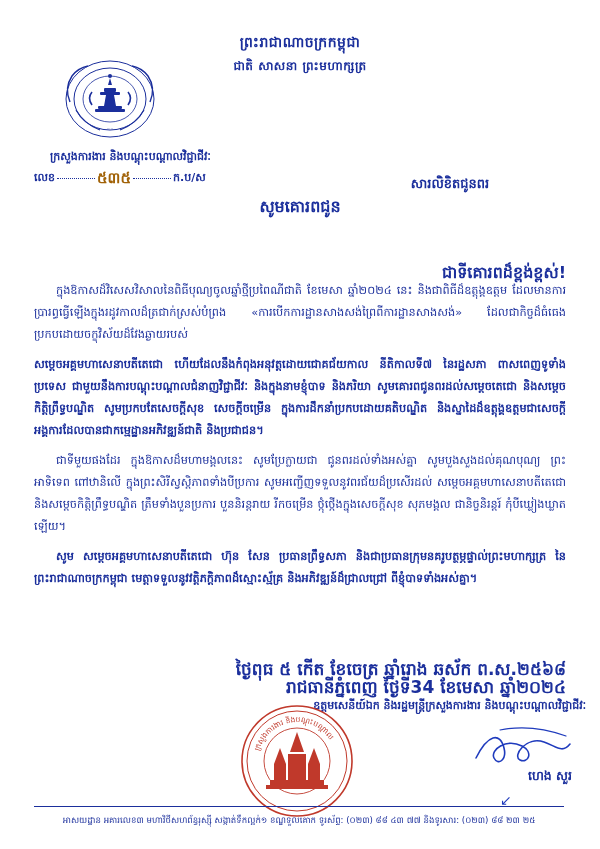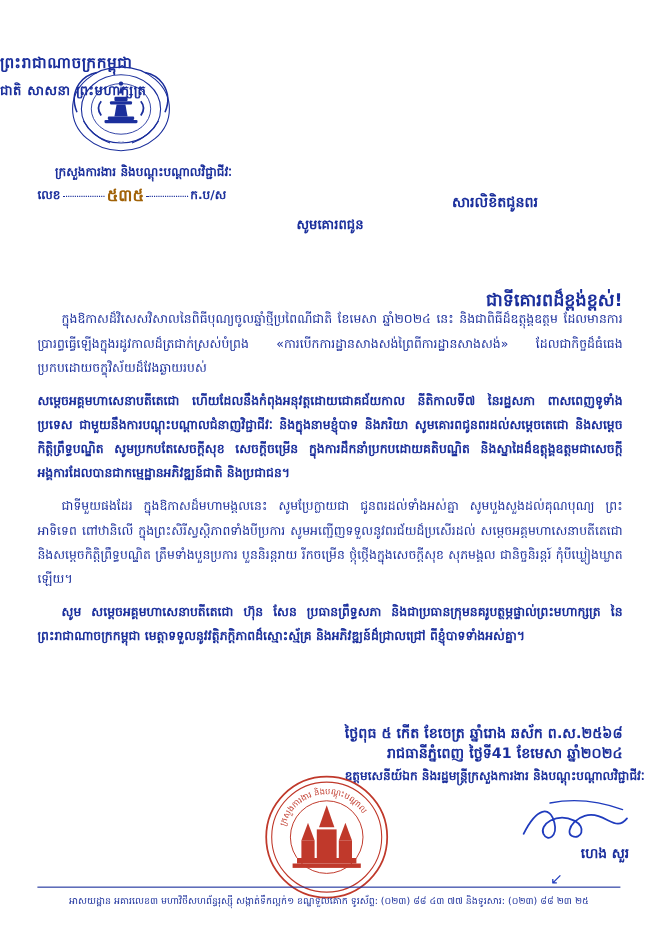--- a/index.html
+++ b/index.html
@@ -17,23 +17,24 @@
   }
   .page {
     position: absolute;
     inset: 0;
     box-sizing: border-box;
   }
 
   
   .header {
     position: absolute;
-    top: 48px;
+    top: 32px;
     left: 0;
     width: 600px;
+    text-align: center;
   }
   .kingdom {
     font-size: 14px;
     font-weight: bold;
     color: #1b2f9c;
     letter-spacing: .5px;
     line-height: 1.5;
   }
   .motto {
     font-size: 12px;
@@ -101,21 +102,21 @@
     margin-top: 12px;
   }
 
   
   .salutation {
     position: absolute;
     top: 196px;
     left: 0;
     width: 600px;
     text-align: center;
-    font-size: 12px;
+    font-size: 16px;
     font-weight: bold;
     color: #1b2f9c;
   }
   .addressee {
     position: absolute;
     top: 212px;
     left: 0;
     width: 600px;
     text-align: center;
     font-size: 12.5px;
@@ -150,21 +151,21 @@
   .body-text p { margin: 0 0 8px 0; text-indent: 0; }
   .body-text p.indent { text-indent: 22px; }
   .bold { font-weight: bold; }
 
   
   .dateline {
     position: absolute;
     left: 0;
     width: 566px;
     text-align: right;
-    font-size: 13px;
+    font-size: 17px;
     font-weight: bold;
     color: #1b2f9c;
   }
   .dateline1 { top: 658px; }
   .dateline2 { top: 676px; }
 
   
   .sign-title {
     position: absolute;
     top: 698px;
@@ -276,21 +277,21 @@
   <div class="respect">ជាទីគោរពដ៏ខ្ពង់ខ្ពស់!</div>
 
   <div class="body-text">
     <p class="indent">ក្នុងឱកាសដ៏វិសេសវិសាលនៃពិធីបុណ្យចូលឆ្នាំថ្មីប្រពៃណីជាតិ ខែមេសា ឆ្នាំ២០២៤ នេះ និងជាពិធីដ៏ឧត្តុង្គឧត្តម ដែលមានការប្រារព្ធធ្វើឡើងក្នុងរដូវកាលដ៏ត្រជាក់ស្រស់បំព្រង «ការបើកការដ្ឋានសាងសង់ព្រៃពីការដ្ឋានសាងសង់» ដែលជាកិច្ចដ៏ធំធេងប្រកបដោយចក្ខុវិស័យដ៏វែងឆ្ងាយរបស់</p>
     <p class="bold">សម្តេចអគ្គមហាសេនាបតីតេជោ ហើយដែលនឹងកំពុងអនុវត្តដោយជោគជ័យកាល នីតិកាលទី៧ នៃរដ្ឋសភា ពាសពេញទូទាំងប្រទេស ជាមួយនឹងការបណ្តុះបណ្តាលជំនាញវិជ្ជាជីវៈ និងក្នុងនាមខ្ញុំបាទ និងភរិយា សូមគោរពជូនពរដល់សម្តេចតេជោ និងសម្តេចកិត្តិព្រឹទ្ធបណ្ឌិត សូមប្រកបតែសេចក្តីសុខ សេចក្តីចម្រើន ក្នុងការដឹកនាំប្រកបដោយគតិបណ្ឌិត និងស្នាដៃដ៏ឧត្តុង្គឧត្តមជាសេចក្តីអង្គការដែលបានជាកមេ្មដ្ឋានអភិវឌ្ឍន៍ជាតិ និងប្រជាជន។</p>
     <p class="indent">ជាទីមួយផងដែរ ក្នុងឱកាសដ៏មហាមង្គលនេះ សូមប្រែក្លាយជា ជូនពរដល់ទាំងអស់គ្នា សូមបួងសួងដល់គុណបុណ្យ ព្រះអាទិទេព ពៅឋានិលើ ក្នុងព្រះសិរីស្វស្តិភាពទាំងបីប្រការ សូមអញ្ជើញទទួលនូវពរជ័យដ៏ប្រសើរដល់ សម្តេចអគ្គមហាសេនាបតីតេជោ និងសម្តេចកិត្តិព្រឹទ្ធបណ្ឌិត ត្រឹមទាំងបួនប្រការ បួននិរន្តរាយ រីកចម្រើន ថ្កុំថ្កើងក្នុងសេចក្តីសុខ សុភមង្គល ជានិច្ចនិរន្តរ៍ កុំបីឃ្លៀងឃ្លាតឡើយ។</p>
     <p class="indent bold">សូម សម្តេចអគ្គមហាសេនាបតីតេជោ ហ៊ុន សែន ប្រធានព្រឹទ្ធសភា និងជាប្រធានក្រុមនគរូបត្ថម្ភផ្ទាល់ព្រះមហាក្សត្រ នៃព្រះរាជាណាចក្រកម្ពុជា មេត្តាទទួលនូវវត្តិភក្តិភាពដ៏ស្មោះស្ម័គ្រ និងអភិវឌ្ឍន៍ដ៏ជ្រាលជ្រៅ ពីខ្ញុំបាទទាំងអស់គ្នា។</p>
   </div>
 
   <div class="dateline dateline1">ថ្ងៃពុធ ៥ កើត ខែចេត្រ ឆ្នាំរោង ឆស័ក ព.ស.២៥៦៨</div>
-  <div class="dateline dateline2">រាជធានីភ្នំពេញ ថ្ងៃទី41 ខែមេសា ឆ្នាំ២០២៤</div>
+  <div class="dateline dateline2">រាជធានីភ្នំពេញ ថ្ងៃទី34 ខែមេសា ឆ្នាំ២០២៤</div>
 
   <div class="sign-title">ឧត្តមសេនីយ៍ឯក និងរដ្ឋមន្ត្រីក្រសួងការងារ និងបណ្តុះបណ្តាលវិជ្ជាជីវៈ</div>
   <div class="signature-scribble">
     <svg width="110" height="48" viewBox="0 0 110 48" xmlns="http://www.w3.org/2000/svg">
       <path d="M6 34 C18 10, 30 8, 34 24 C37 36, 28 42, 24 34 C20 26, 36 14, 52 22 C64 28, 58 40, 50 36 C42 32, 56 12, 74 18 C86 22, 92 30, 100 20" fill="none" stroke="#1f3bbd" stroke-width="1.6" stroke-linecap="round"></path>
       <path d="M30 6 C50 2, 74 4, 96 12" fill="none" stroke="#1f3bbd" stroke-width="1.2" stroke-linecap="round"></path>
     </svg>
   </div>
   <div class="sign-name">ហេង សួរ</div>
 

